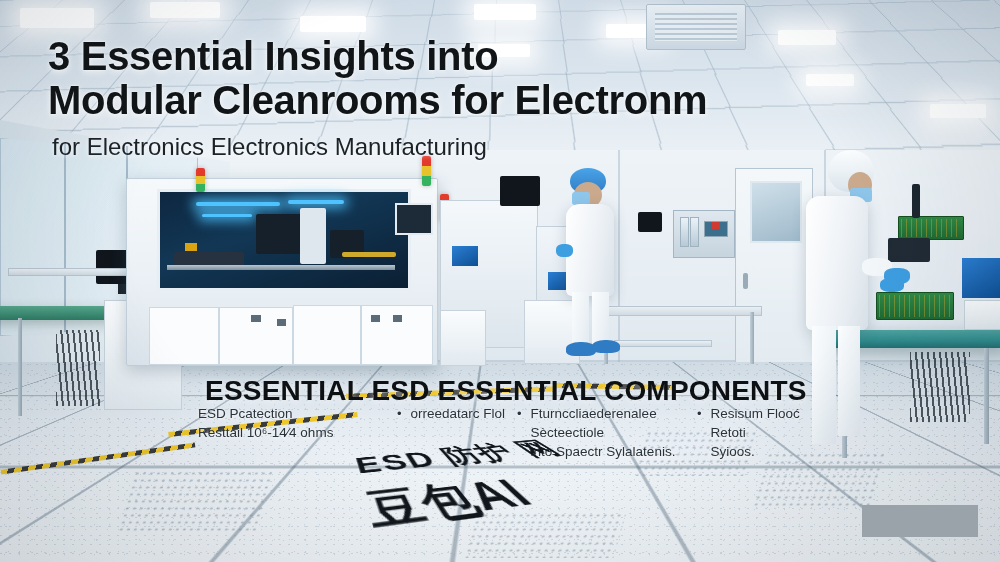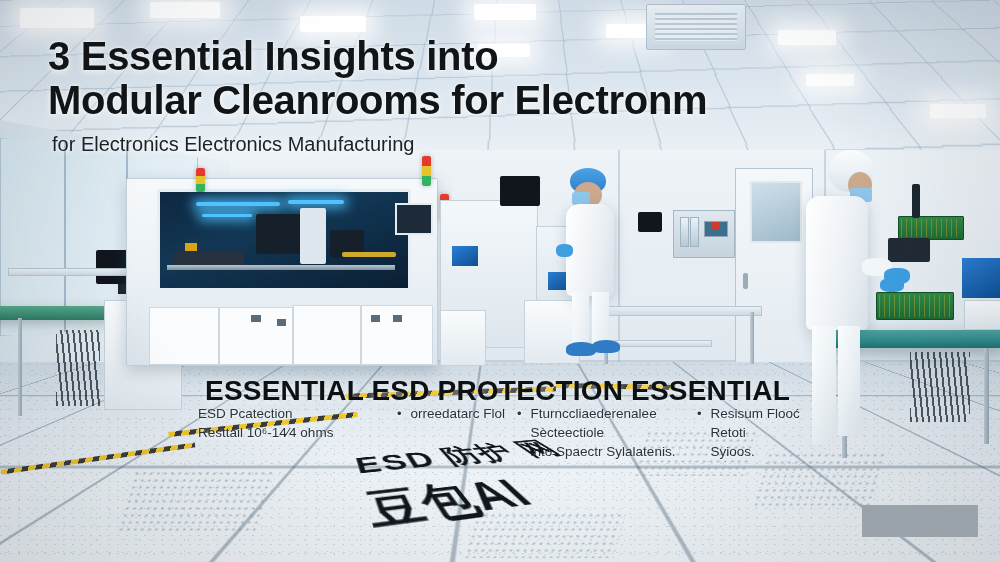--- a/index.html
+++ b/index.html
@@ -139,21 +139,21 @@
   .p-glove{position:absolute;background:#3d9ee0;border-radius:40%;}
   .p-glove-w{position:absolute;background:#f3f7fa;border-radius:40%;}
   .p-shoe{position:absolute;background:#2f7cc4;border-radius:46% 46% 30% 30%;}
   .p-leg{position:absolute;background:linear-gradient(100deg,#fbfdfe,#e2eaf0);}
 
   
   .ov-title{position:absolute;left:48px;top:34px;width:760px;
     font-weight:bold;font-size:40px;line-height:44px;color:#111518;
     letter-spacing:-.3px;text-shadow:0 2px 7px rgba(255,255,255,.75),0 0 2px rgba(255,255,255,.9);}
   .ov-title div{white-space:nowrap;}
-  .ov-sub{position:absolute;left:52px;top:133px;font-size:20px;color:#1b2228;
+  .ov-sub{position:absolute;left:52px;top:133px;font-size:24px;color:#1b2228;
     text-shadow:0 1px 5px rgba(255,255,255,.85);}
   .ov-ai{position:absolute;left:52px;top:170px;font-size:25px;font-weight:bold;color:#14191d;
     text-shadow:0 1px 5px rgba(255,255,255,.8);}
 
   .ov-band{position:absolute;left:205px;top:375px;width:620px;
     font-weight:bold;font-size:28px;letter-spacing:.2px;color:#0d1114;
     text-shadow:0 2px 6px rgba(255,255,255,.55);white-space:nowrap;}
   .ov-bullets{position:absolute;left:198px;top:404px;width:640px;
     font-size:13.5px;color:#2a3339;line-height:19px;
     display:flex;gap:0;text-shadow:0 1px 3px rgba(255,255,255,.8);}
@@ -334,21 +334,21 @@
     <div class="vignette"></div>
   </div>
 
   <div class="ov-title">
     <div>3 Essential Insights into</div>
     <div>Modular Cleanrooms for Electronm</div>
   </div>
 
   <div class="ov-sub">for Electronics Electronics Manufacturing</div>
 
-  <div class="ov-band">ESSENTIAL ESD PROTECTION ESSENTIAL</div>
+  <div class="ov-band">ESSENTIAL ESD ESSENTIAL COMPONENTS</div>
 
   <div class="ov-bullets">
     <div class="col c1">
       <span class="txt">ESD  Pcatection
 Resttail 10⁶-14⁄4 ohms</span>
     </div>
     <div class="col c2">
       <span class="dot">•</span>
       <span class="txt">orreedatarc Flol</span>
     </div>

